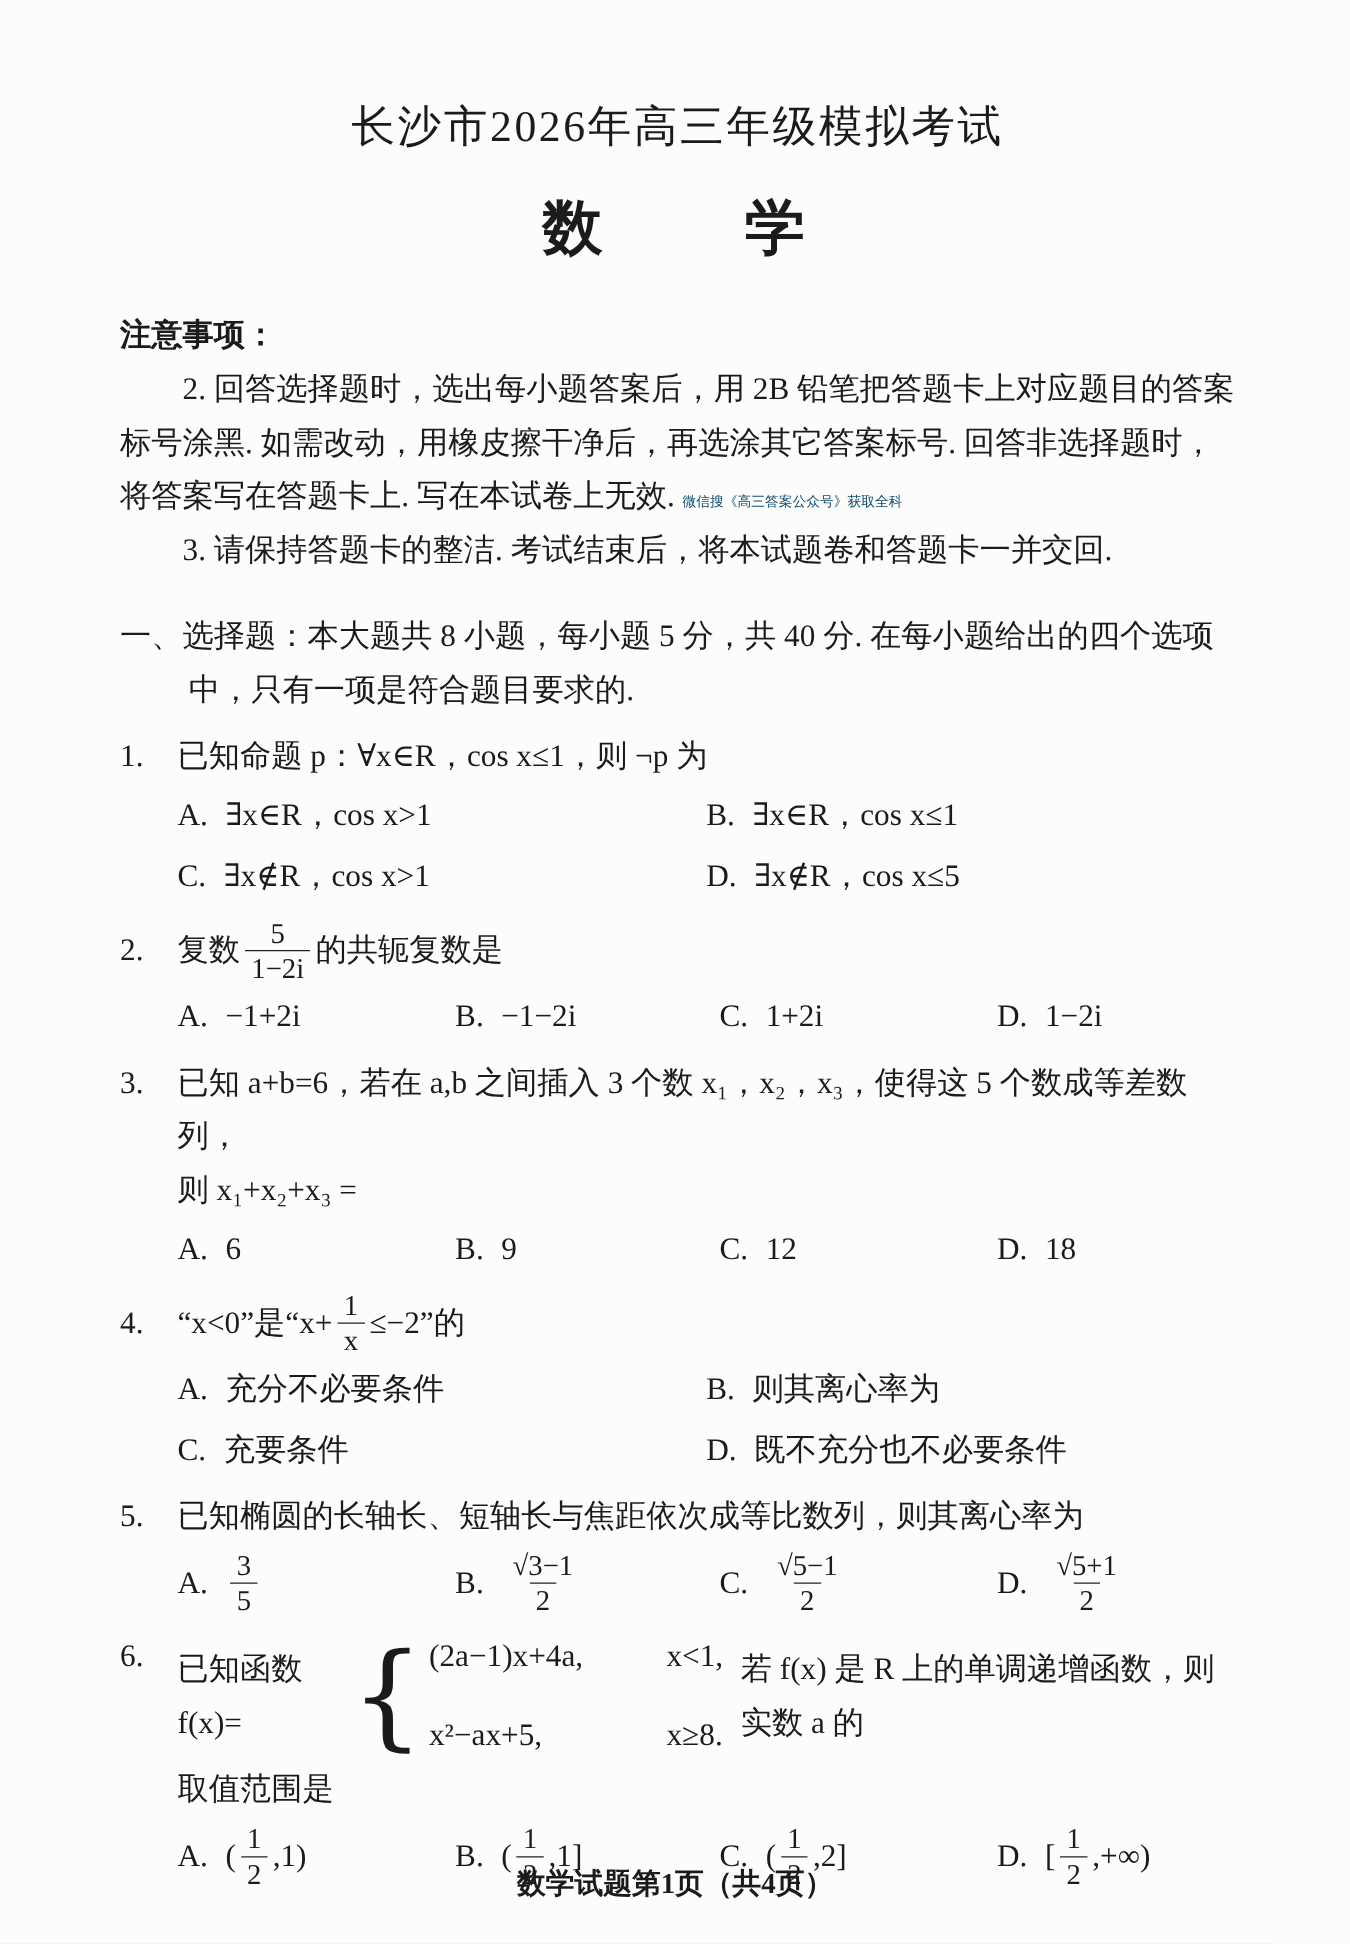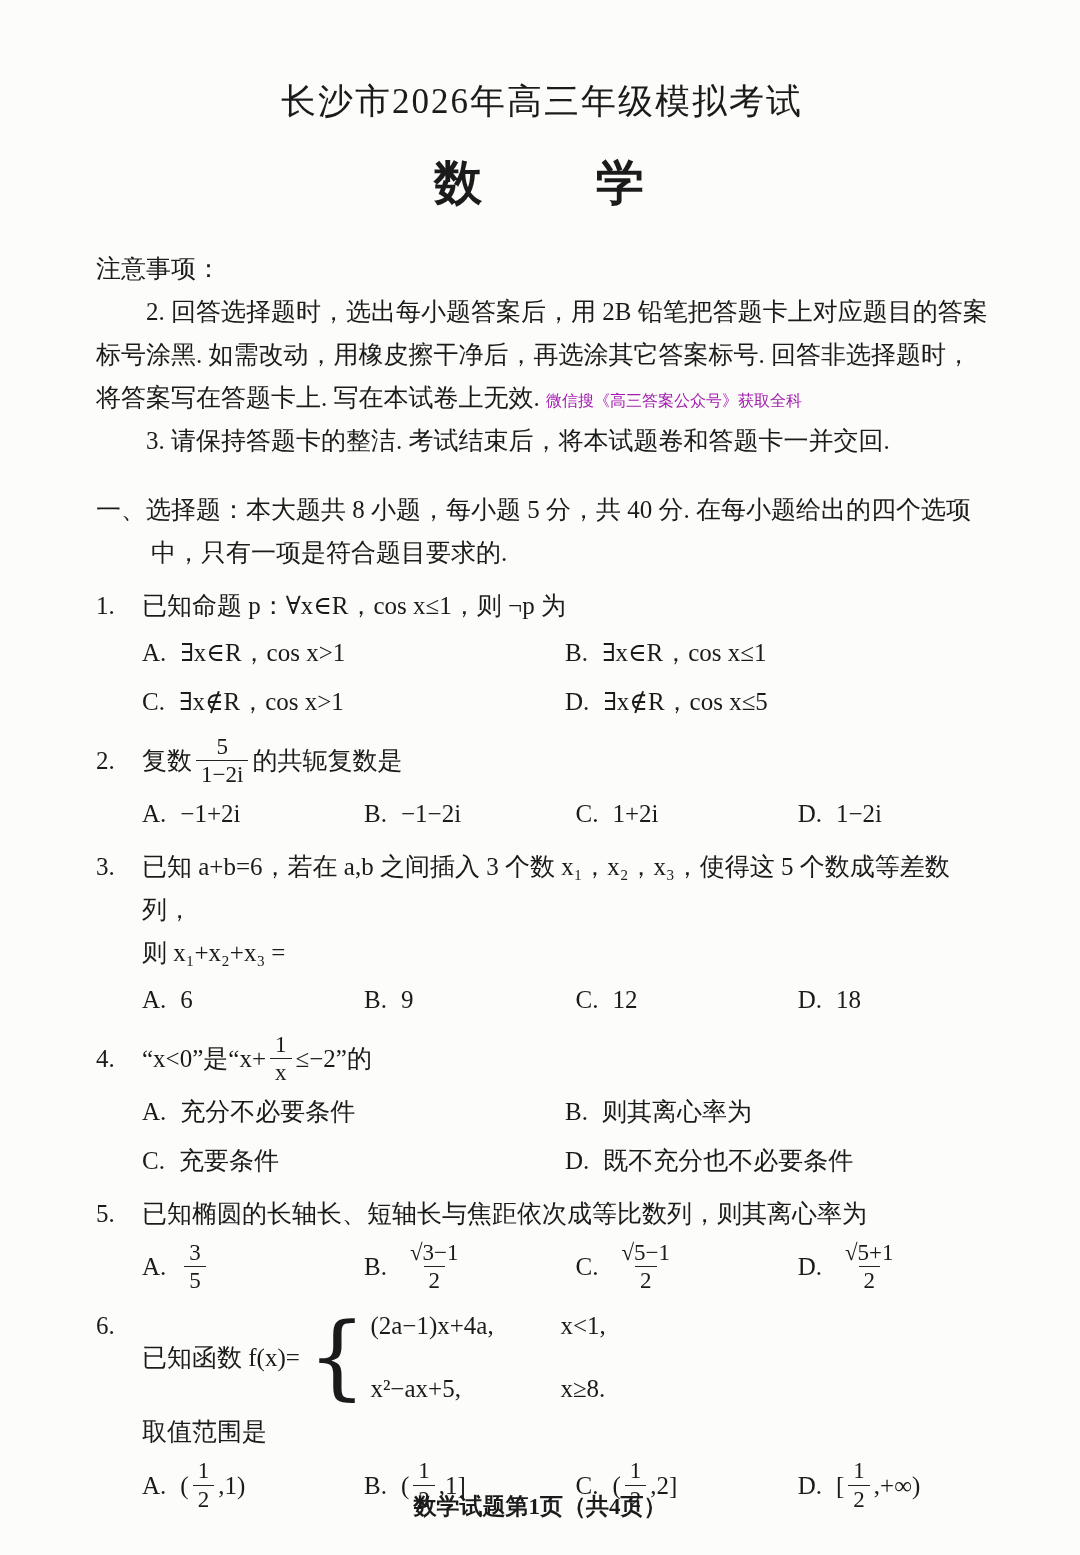--- a/index.html
+++ b/index.html
@@ -11,23 +11,23 @@
     color:#1b1b1b;
     font-family:"Liberation Serif","DejaVu Serif",serif;
     font-size:25px; line-height:1.72;
     padding:72px 92px 0 96px;
     position:relative;
     overflow:hidden;
   }
   .title { text-align:center; font-size:35px; font-weight:400; letter-spacing:2px; }
   .subject { text-align:center; font-size:48px; font-weight:700; margin-top:10px; letter-spacing:6px; }
   .notice { margin-top:22px; }
-  .notice-head { font-weight:400; }
+  .notice-head { font-weight:700; }
   .indent { text-indent:2em; }
-  .small { font-size:16px; color:#a21caf; }
+  .small { font-size:11px; color:#0c4a6e; }
   .section-head { margin-top:26px; padding-left:2.2em; text-indent:-2.2em; }
   .question { margin-top:10px; }
   .stem { display:flex; align-items:flex-start; }
   .stem.center { align-items:center; }
   .qnum { flex:0 0 46px; }
   .stem-body { flex:1; }
   .stem-inline { display:flex; align-items:center; flex-wrap:wrap; flex:1; }
   .line { display:block; }
   .opts { display:grid; padding-left:46px; margin-top:4px; }
   .cols4 { grid-template-columns:1.05fr 1fr 1.05fr 0.9fr; }
@@ -227,20 +227,21 @@
           <span class="cases">
             <span class="caseline">
                 <span class="expr">(2a−1)x+4a,</span>
                 <span class="cond">x&lt;1,</span>
               </span>
             <span class="caseline">
                 <span class="expr">x²−ax+5,</span>
                 <span class="cond">x≥8.</span>
               </span>
           </span>
+          <span>若 f(x) 是 R 上的单调递增函数，则实数 a 的</span>
         </span>
         <span class="line">取值范围是</span>
       </span>
     </div>
     <div class="opts cols4">
       <div class="opt">
           <span class="olabel">A.</span>
           <span>(</span>
           <span class="frac">
             <span class="num">1</span>

